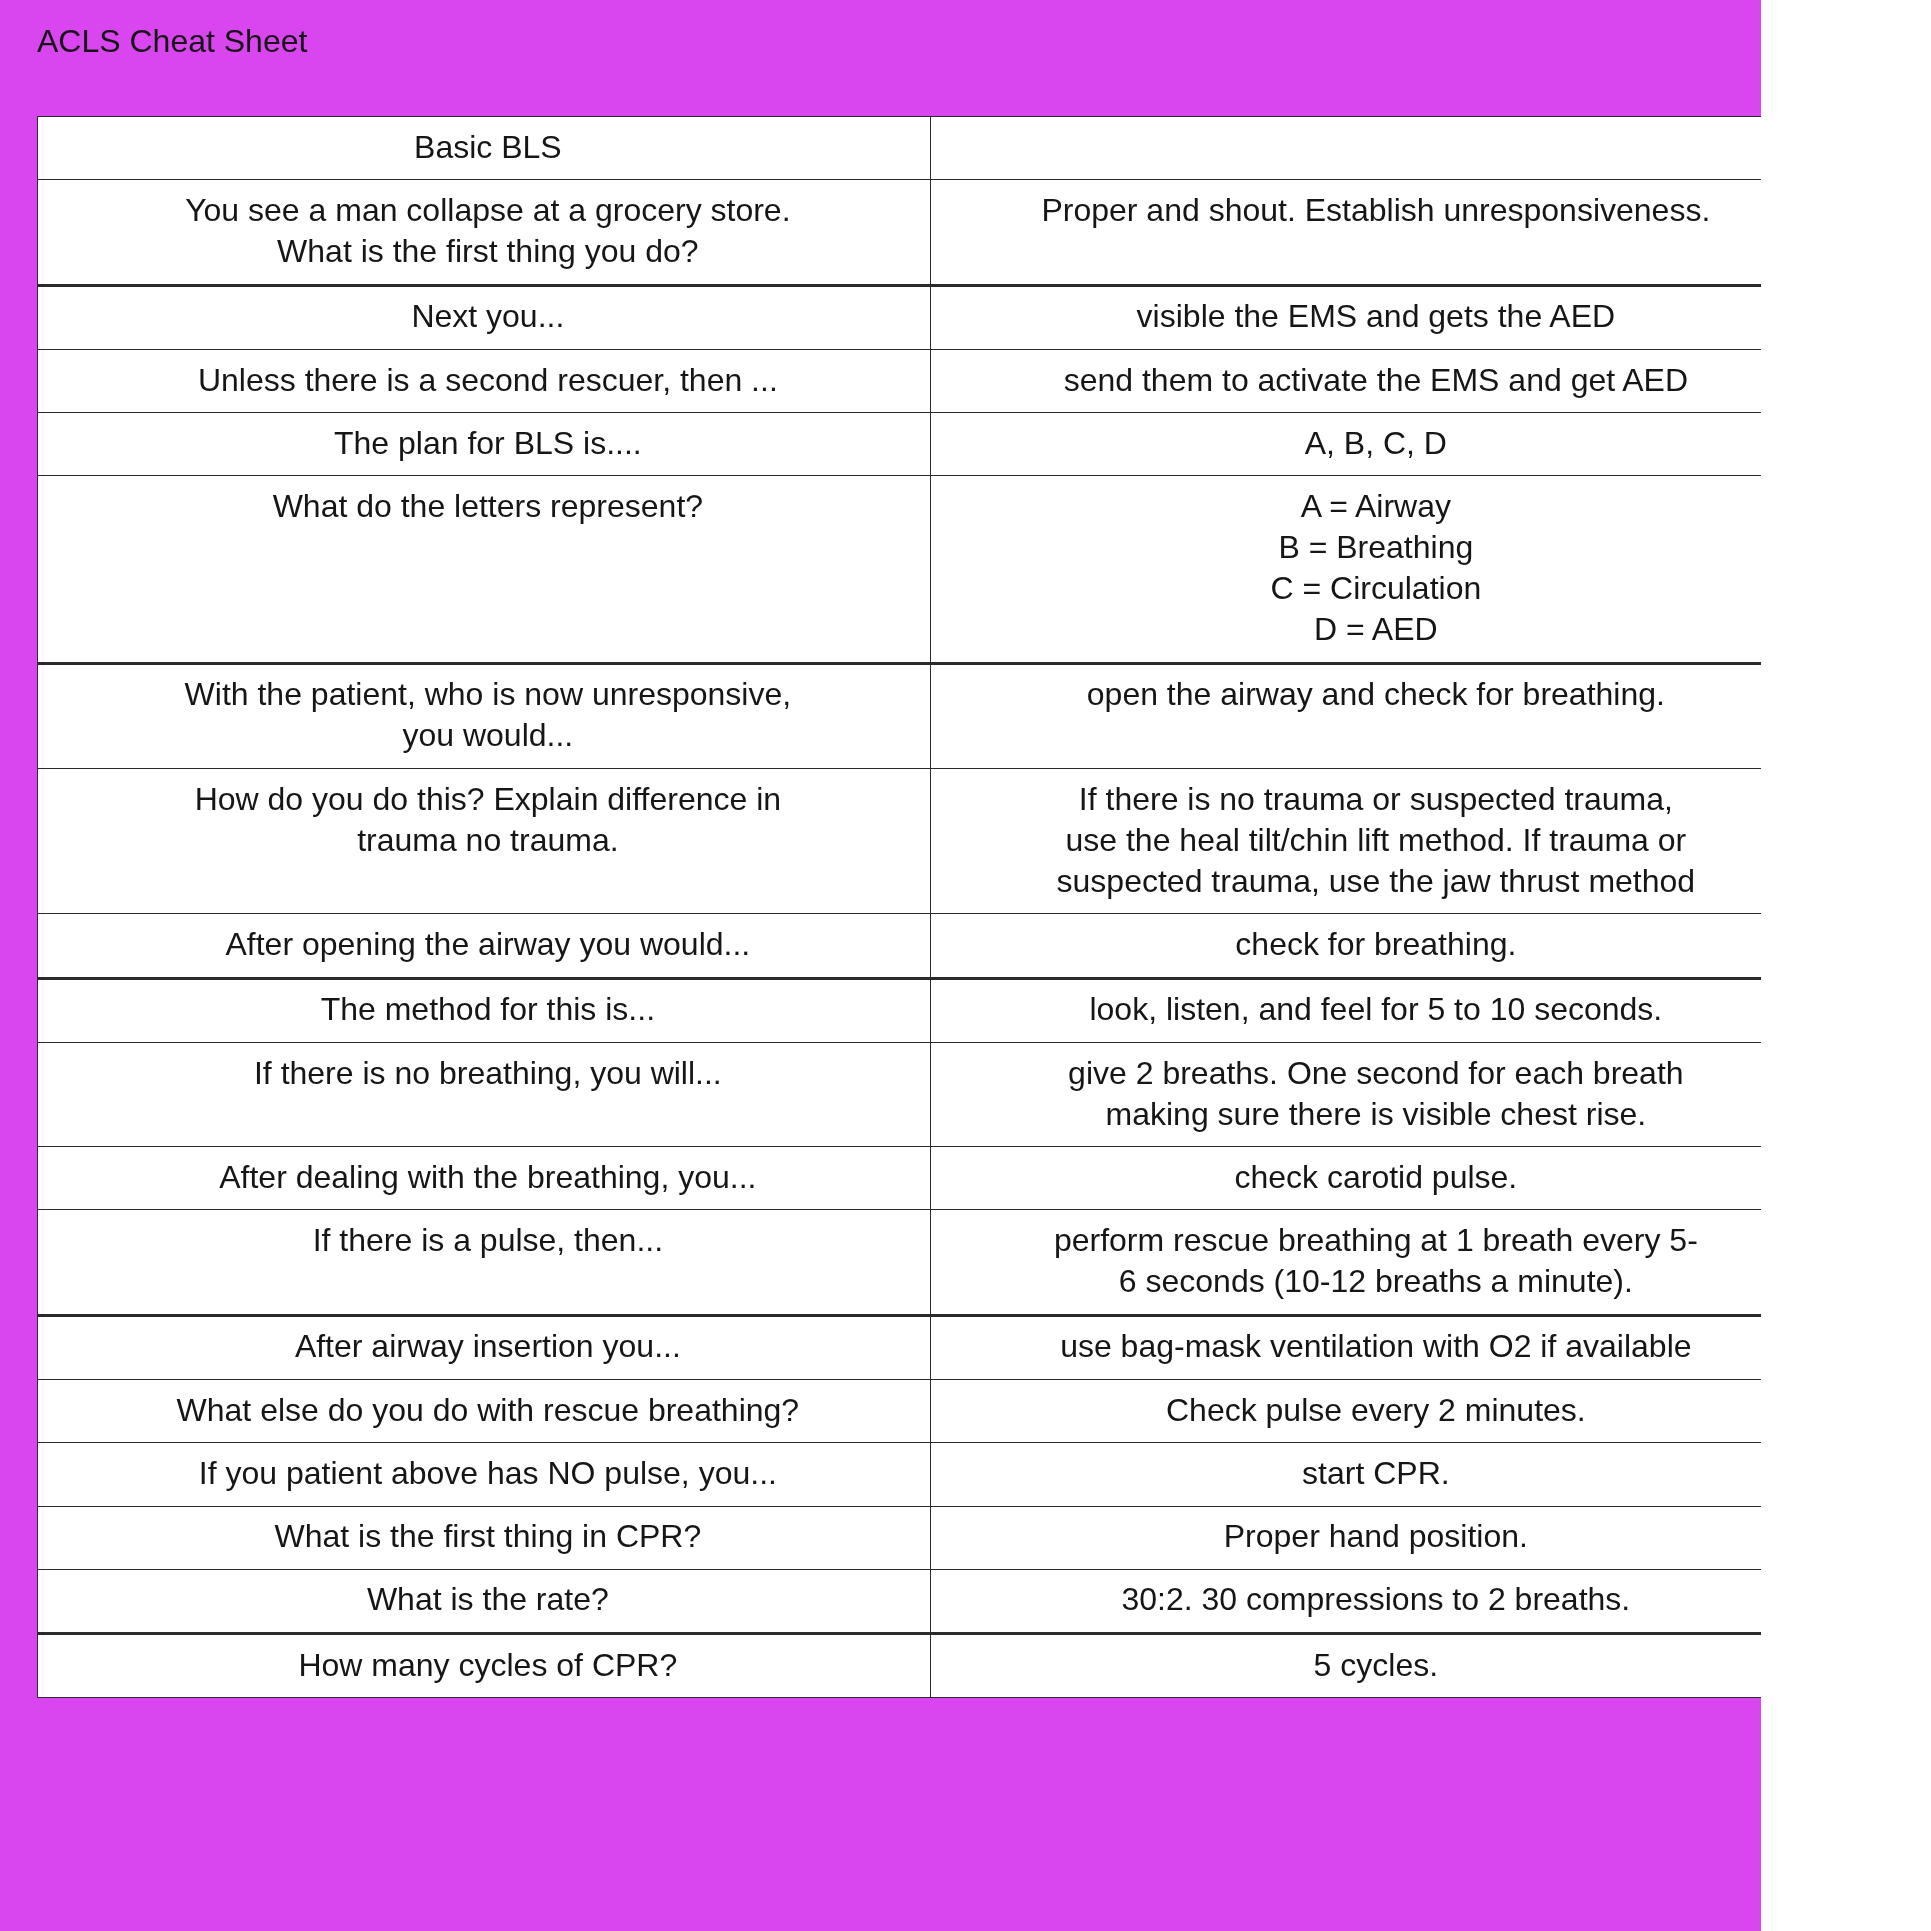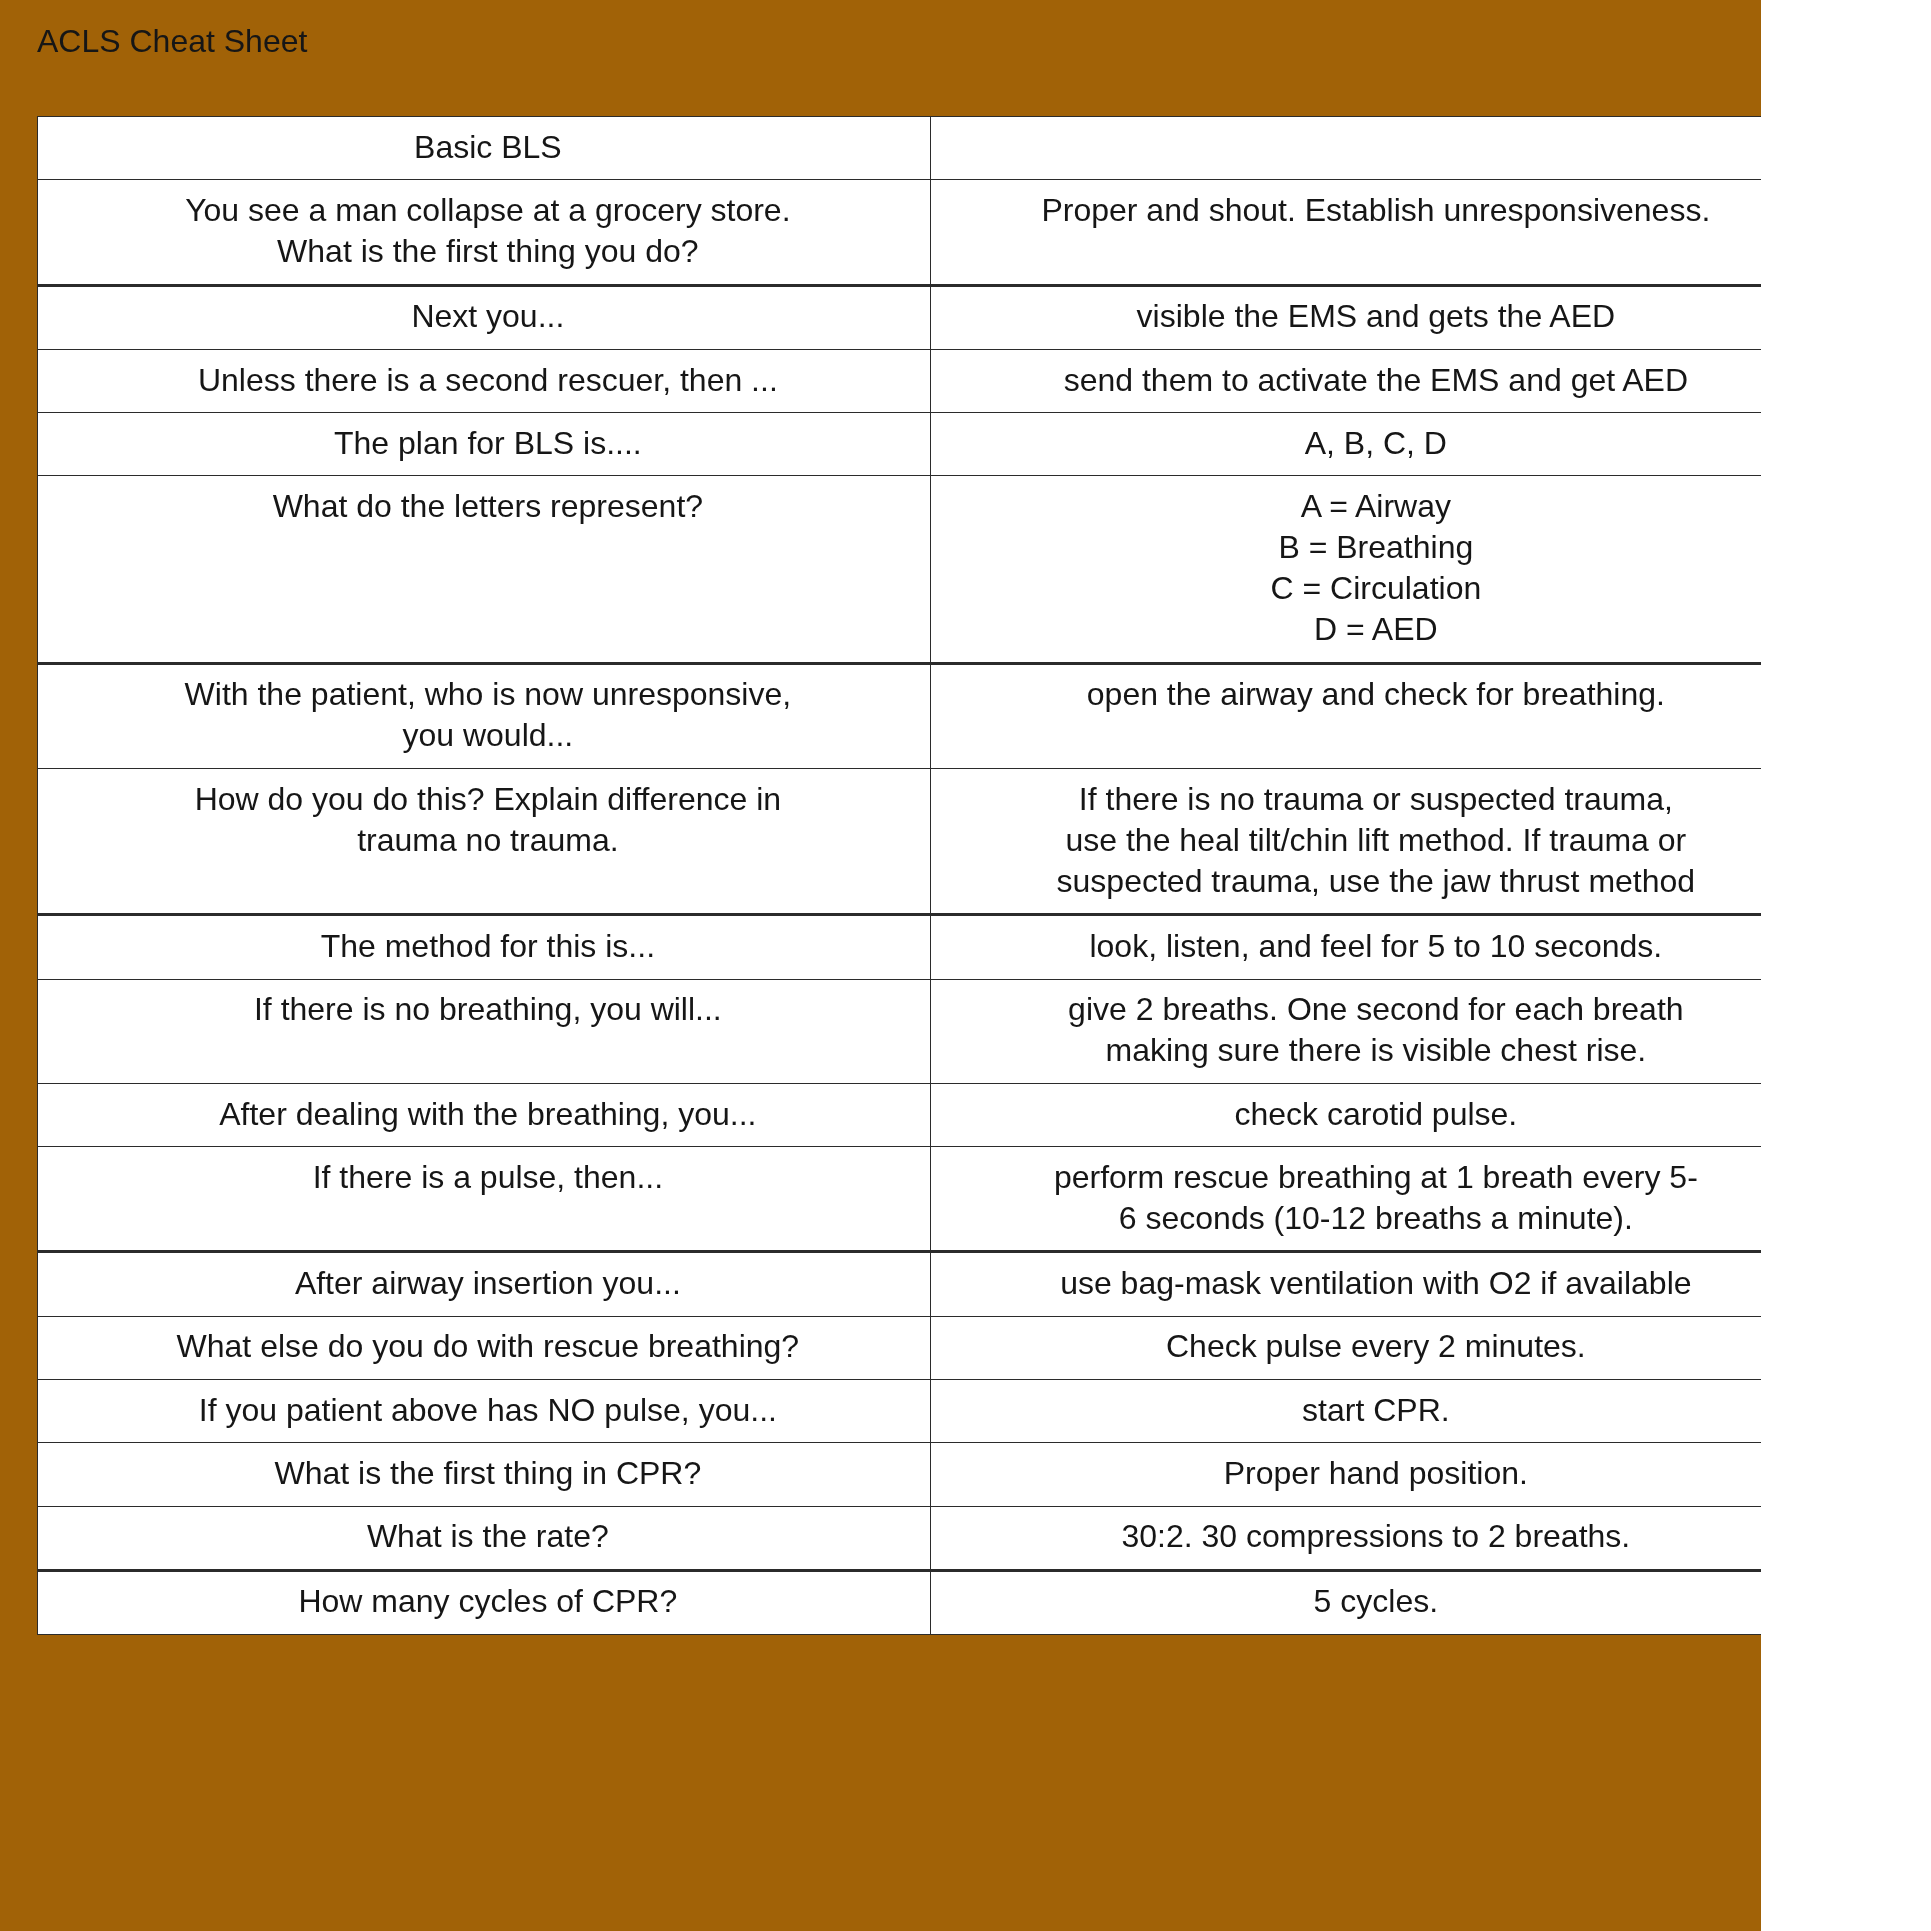--- a/index.html
+++ b/index.html
@@ -7,21 +7,21 @@
     padding: 0;
     background: #ffffff;
     width: 1931px;
     height: 1931px;
     font-family: "Liberation Sans", "DejaVu Sans", sans-serif;
     color: #1a1a1a;
   }
   .page {
     width: 1761px;
     height: 1931px;
-    background: #a16207;
+    background: #d946ef;
     overflow: hidden;
   }
   .doc-title {
     margin: 21px 0 0 37px;
     font-size: 32px;
     line-height: 41px;
     font-weight: 400;
     color: #161616;
   }
   table.sheet {
@@ -92,20 +92,24 @@
 you would...</td>
         <td>open the airway and check for breathing.</td>
       </tr>
       <tr>
         <td>How do you do this? Explain difference in
 trauma no trauma.</td>
         <td>If there is no trauma or suspected trauma,
 use the heal tilt/chin lift method. If trauma or
 suspected trauma, use the jaw thrust method</td>
       </tr>
+      <tr>
+        <td>After opening the airway you would...</td>
+        <td>check for breathing.</td>
+      </tr>
       <tr class="thick">
         <td>The method for this is...</td>
         <td>look, listen, and feel for 5 to 10 seconds.</td>
       </tr>
       <tr>
         <td>If there is no breathing, you will...</td>
         <td>give 2 breaths. One second for each breath
 making sure there is visible chest rise.</td>
       </tr>
       <tr>

